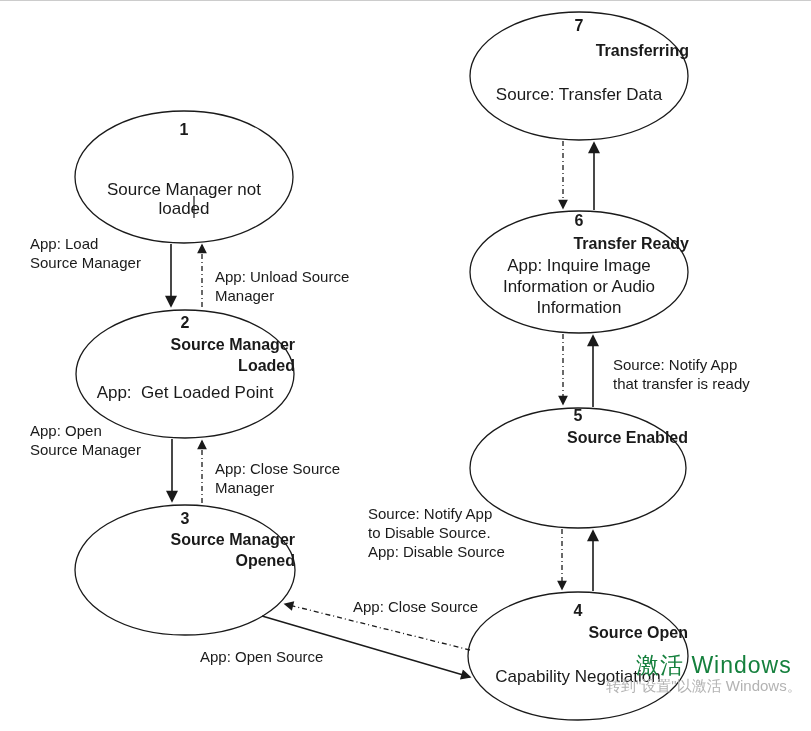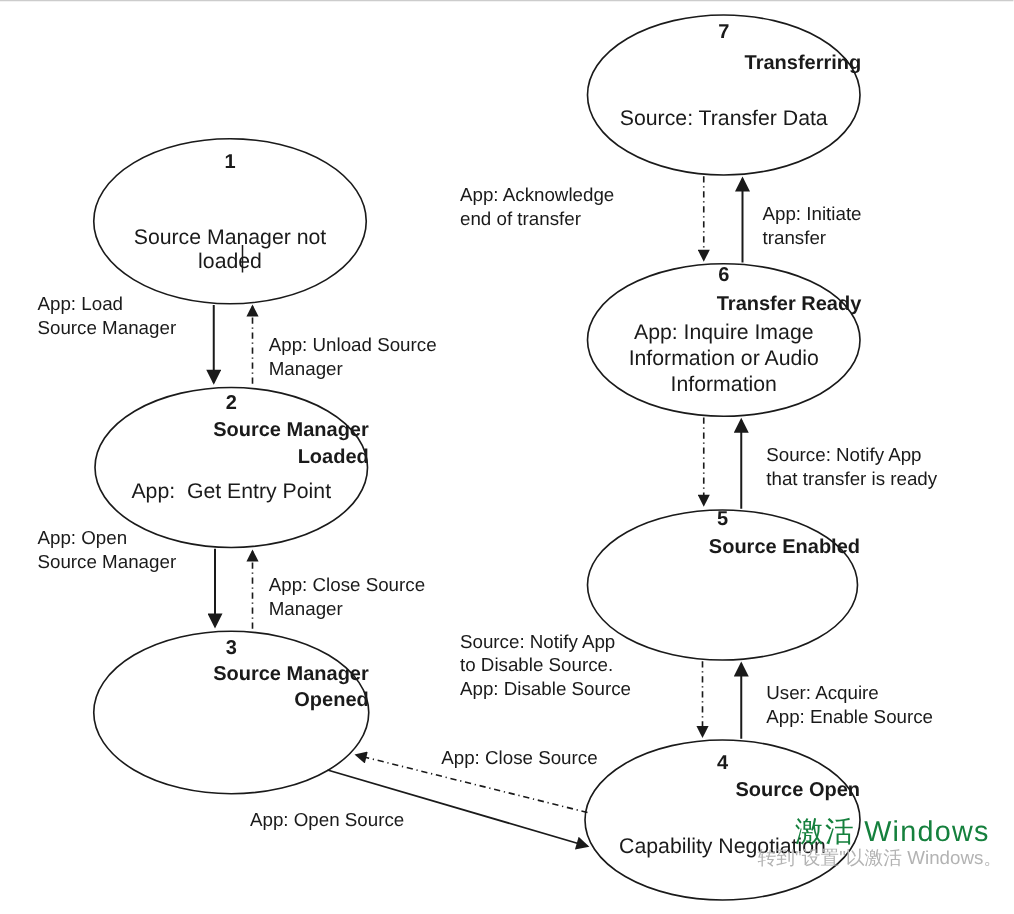--- a/index.html
+++ b/index.html
@@ -85,21 +85,21 @@
     <line x1="194" y1="196" x2="194" y2="218" stroke="#1a1a1a" stroke-width="1.2"></line>
   </svg>
 
   <div class="state-num" style="left:74px;top:121px">1</div>
   <div class="state-desc lh19" style="left:74px;top:180px">Source Manager not
 loaded</div>
 
   <div class="state-num" style="left:75px;top:314px">2</div>
   <div class="state-name" style="left:75px;top:334px">Source Manager
 Loaded</div>
-  <div class="state-desc" style="left:75px;top:382px">App:  Get Entry Point</div>
+  <div class="state-desc" style="left:75px;top:382px">App:  Get Loaded Point</div>
 
   <div class="state-num" style="left:75px;top:510px">3</div>
   <div class="state-name" style="left:75px;top:529px">Source Manager
 Opened</div>
 
   <div class="state-num" style="left:468px;top:602px">4</div>
   <div class="state-name" style="left:468px;top:622px">Source Open</div>
   <div class="state-desc" style="left:468px;top:666px">Capability Negotiation</div>
 
   <div class="state-num" style="left:468px;top:407px">5</div>
@@ -116,29 +116,23 @@
   <div class="state-desc" style="left:469px;top:84px">Source: Transfer Data</div>
 
   <div class="lbl" style="left:30px;top:234px">App: Load
 Source Manager</div>
   <div class="lbl" style="left:215px;top:267px">App: Unload Source
 Manager</div>
   <div class="lbl" style="left:30px;top:421px">App: Open
 Source Manager</div>
   <div class="lbl" style="left:215px;top:459px">App: Close Source
 Manager</div>
-  <div class="lbl" style="left:368px;top:147px">App: Acknowledge
-end of transfer</div>
-  <div class="lbl" style="left:610px;top:162px">App: Initiate
-transfer</div>
   <div class="lbl" style="left:613px;top:355px">Source: Notify App
 that transfer is ready</div>
   <div class="lbl" style="left:368px;top:504px">Source: Notify App
 to Disable Source.
 App: Disable Source</div>
-  <div class="lbl" style="left:613px;top:545px">User: Acquire
-App: Enable Source</div>
   <div class="lbl" style="left:353px;top:597px">App: Close Source</div>
   <div class="lbl" style="left:200px;top:647px">App: Open Source</div>
 
   <div class="wm1">激活 Windows</div>
   <div class="wm2">转到"设置"以激活 Windows。</div>
 </div>
 
 </body></html>

